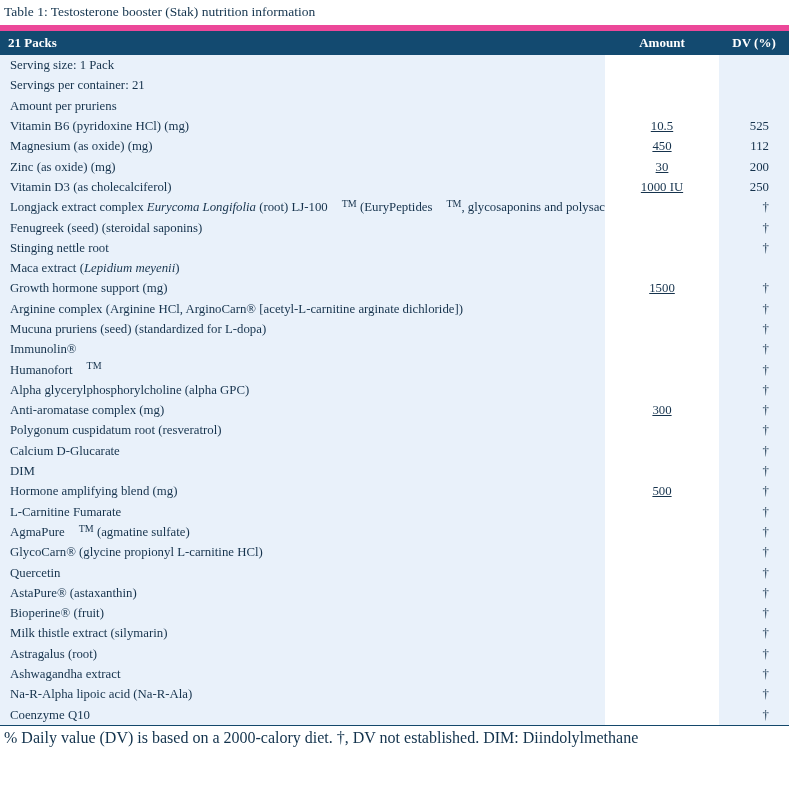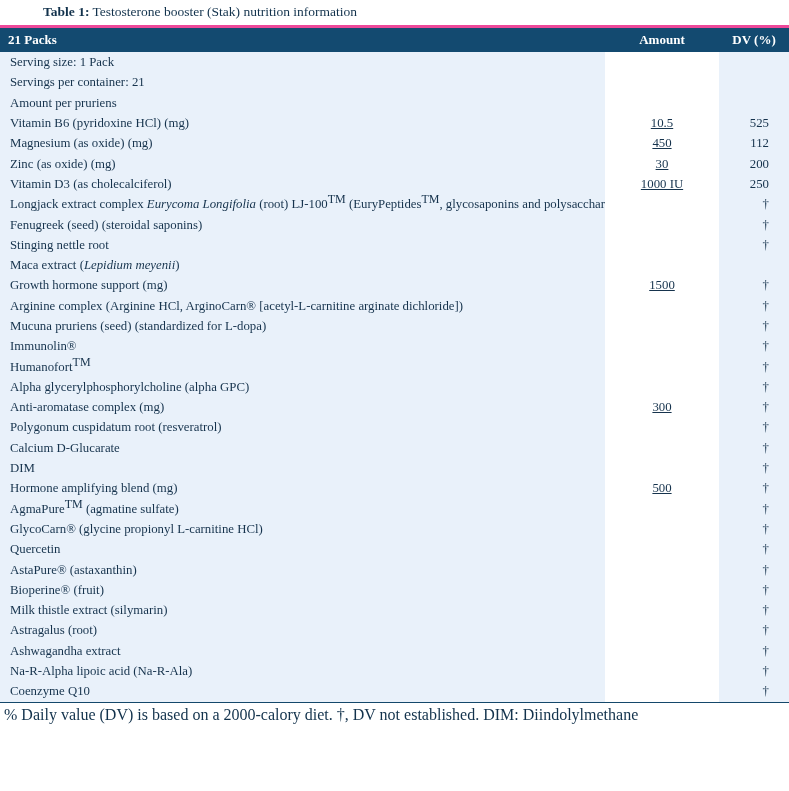--- a/index.html
+++ b/index.html
@@ -21,28 +21,27 @@
     padding: 0;
     position: relative;
   }
   .table-caption {
     font-size: 13.5px;
     line-height: 16px;
     padding: 4px 0 5px 4px;
     color: #12324c;
   }
   .table-caption .cap-label {
-    font-weight: bold;
-    margin-left: 39px;
+    font-weight: normal;
   }
   table.nutri {
     width: 100%;
     border-collapse: collapse;
     table-layout: fixed;
-    border-top: 3px solid #ec4899;
+    border-top: 6px solid #ec4899;
   }
   table.nutri thead th {
     background: #134a70;
     color: #ffffff;
     font-weight: bold;
     font-size: 13px;
     line-height: 15px;
     padding: 4px 8px 5px 8px;
     border: 0;
   }
@@ -80,24 +79,25 @@
   }
   .footnote {
     font-size: 16px;
     line-height: 13px;
     padding: 5px 0 0 4px;
     color: #12324c;
     font-family: "Liberation Serif", "DejaVu Serif", serif;
   }
   i.sci { font-style: italic; }
   sup.tm {
-    font-size: 12px;
+    font-size: 10px;
     vertical-align: 0.42em;
     line-height: 0;
     letter-spacing: 0;
+    margin-left: 14px;
   }
 </style>
 </head>
 <body>
 
 <div class="page">
 
   <div class="table-caption">
     <span class="cap-label">Table 1:</span><span> Testosterone booster (Stak) nutrition information</span>
   </div>
@@ -220,20 +220,25 @@
           <td class="name">DIM</td>
           <td class="amount"></td>
           <td class="dv">†</td>
         </tr>
         <tr>
           <td class="name">Hormone amplifying blend (mg)</td>
           <td class="amount">500</td>
           <td class="dv">†</td>
         </tr>
         <tr>
+          <td class="name">L-Carnitine Fumarate</td>
+          <td class="amount"></td>
+          <td class="dv">†</td>
+        </tr>
+        <tr>
           <td class="name">AgmaPure<sup class="tm">TM</sup> (agmatine sulfate)</td>
           <td class="amount"></td>
           <td class="dv">†</td>
         </tr>
         <tr>
           <td class="name">GlycoCarn® (glycine propionyl L-carnitine HCl)</td>
           <td class="amount"></td>
           <td class="dv">†</td>
         </tr>
         <tr>

